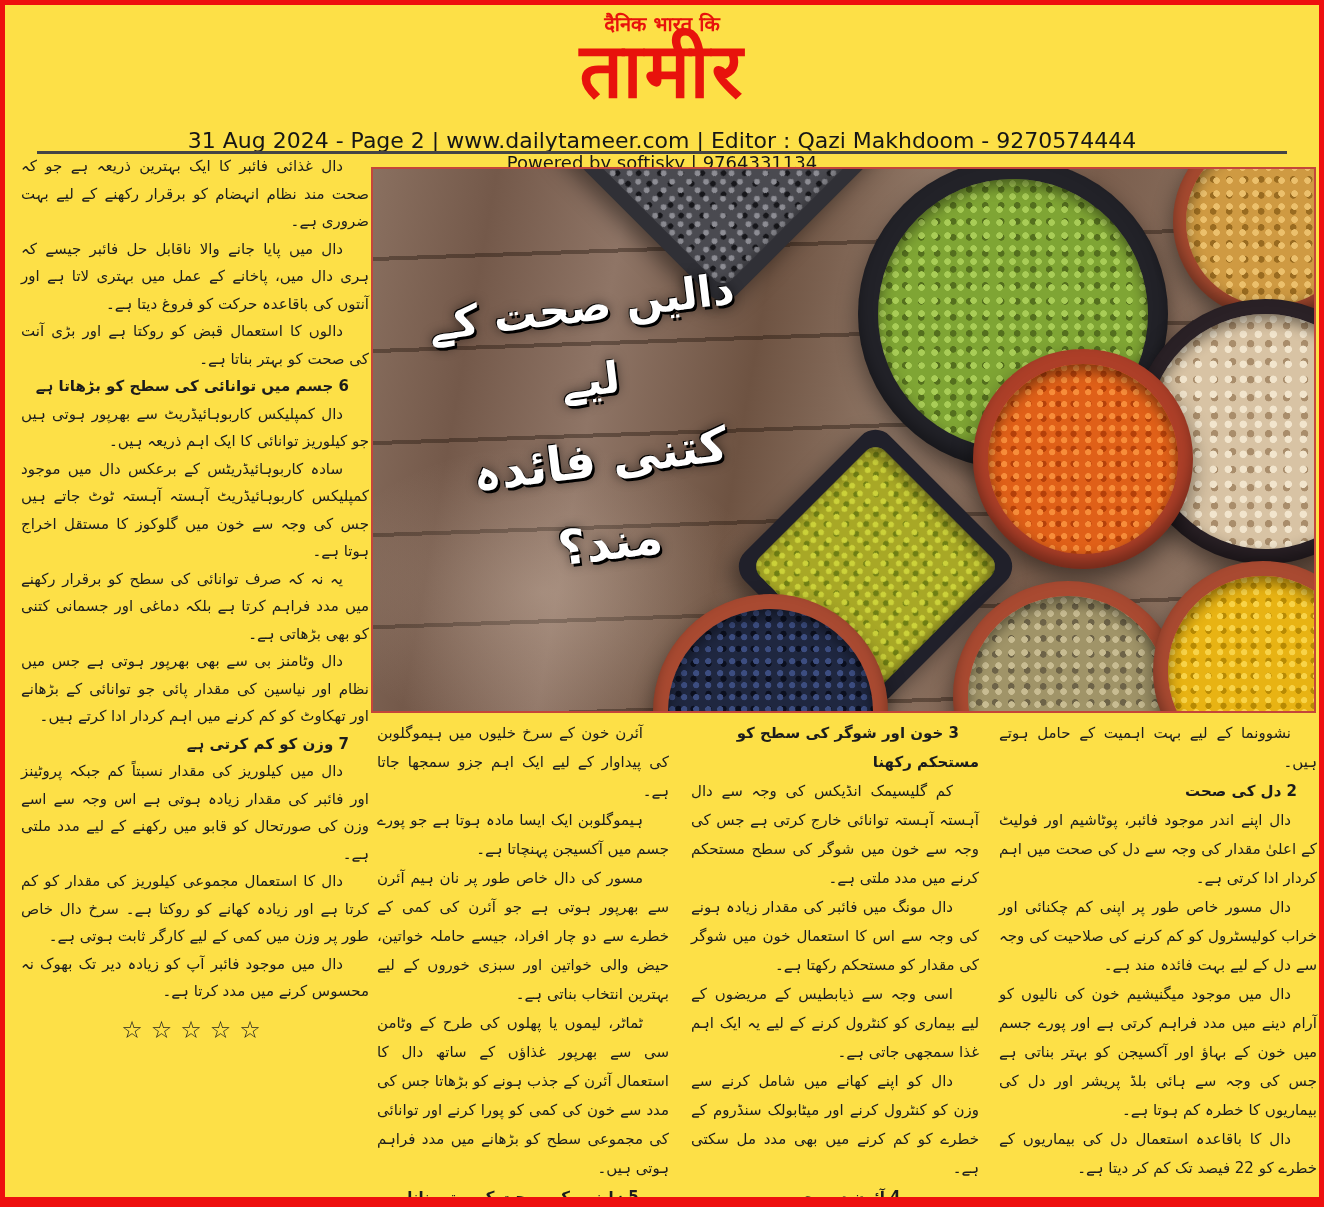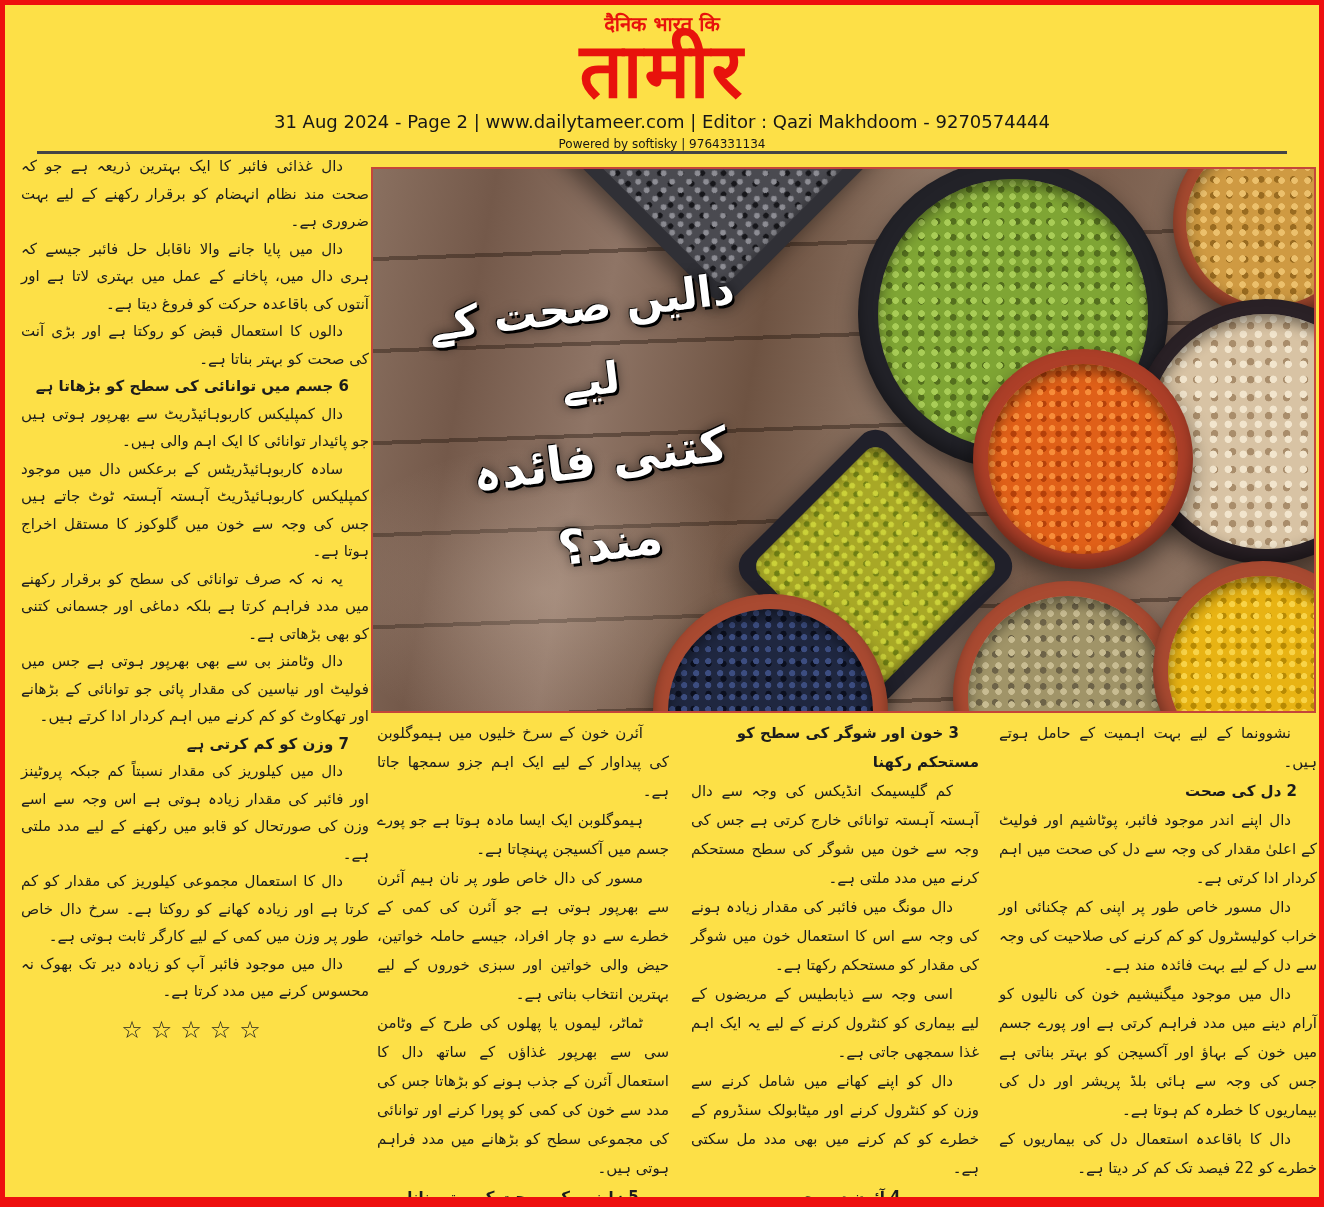--- a/index.html
+++ b/index.html
@@ -7,22 +7,22 @@
     position:relative;width:1324px;height:1207px;background:#fde047;
     box-sizing:border-box;border-style:solid;border-color:#ee0f0f;
     border-width:5px 5px 10px 5px;overflow:hidden;
     font-family:"DejaVu Sans",sans-serif;
     padding-left:8px;
   }
   
   .masthead{position:absolute;top:8px;left:0;right:0;text-align:center;}
   .tagline{font-size:20px;font-weight:bold;color:#e8120c;line-height:22px;}
   .logo{font-size:76px;font-weight:bold;color:#e8120c;line-height:72px;letter-spacing:2px;}
-  .infoline{margin-top:4px;font-size:18px;color:#161616;line-height:22px;}
-  .powered{font-size:12px;color:#161616;line-height:22px;}
+  .infoline{margin-top:23px;font-size:22px;color:#161616;line-height:22px;}
+  .powered{font-size:18px;color:#161616;line-height:22px;}
   .rule{position:absolute;left:32px;right:32px;top:146px;height:3px;background:#454545;}
   
   .urdu{direction:rtl;}
   .col{position:absolute;color:#1c1c1c;}
   .col1{left:16px;top:148px;width:348px;}
   .col2{left:372px;top:714px;width:292px;}
   .col3{left:686px;top:714px;width:288px;}
   .col4{left:994px;top:714px;width:318px;}
   .para{margin:0;font-size:15px;line-height:27.5px;text-align:justify;text-indent:26px;}
   .side .para{font-size:15px;line-height:29px;}
@@ -81,24 +81,24 @@
     <div class="infoline">31 Aug 2024 - Page 2 | www.dailytameer.com | Editor : Qazi Makhdoom - 9270574444</div>
     <div class="powered">Powered by softisky | 9764331134</div>
   </div>
   <div class="rule"></div>
 
   <div class="col col1 urdu">
     <p class="para">دال غذائی فائبر کا ایک بہترین ذریعہ ہے جو کہ صحت مند نظام انہضام کو برقرار رکھنے کے لیے بہت ضروری ہے۔</p>
     <p class="para">دال میں پایا جانے والا ناقابل حل فائبر جیسے کہ ہری دال میں، پاخانے کے عمل میں بہتری لاتا ہے اور آنتوں کی باقاعدہ حرکت کو فروغ دیتا ہے۔</p>
     <p class="para">دالوں کا استعمال قبض کو روکتا ہے اور بڑی آنت کی صحت کو بہتر بناتا ہے۔</p>
     <p class="para heading">6 جسم میں توانائی کی سطح کو بڑھاتا ہے</p>
-    <p class="para">دال کمپلیکس کاربوہائیڈریٹ سے بھرپور ہوتی ہیں جو پائیدار توانائی کا ایک اہم والی ہیں۔</p>
+    <p class="para">دال کمپلیکس کاربوہائیڈریٹ سے بھرپور ہوتی ہیں جو کیلوریز توانائی کا ایک اہم ذریعہ ہیں۔</p>
     <p class="para">سادہ کاربوہائیڈریٹس کے برعکس دال میں موجود کمپلیکس کاربوہائیڈریٹ آہستہ آہستہ ٹوٹ جاتے ہیں جس کی وجہ سے خون میں گلوکوز کا مستقل اخراج ہوتا ہے۔</p>
     <p class="para">یہ نہ کہ صرف توانائی کی سطح کو برقرار رکھنے میں مدد فراہم کرتا ہے بلکہ دماغی اور جسمانی کتنی کو بھی بڑھاتی ہے۔</p>
-    <p class="para">دال وٹامنز بی سے بھی بھرپور ہوتی ہے جس میں فولیٹ اور نیاسین کی مقدار پائی جو توانائی کے بڑھانے اور تھکاوٹ کو کم کرنے میں اہم کردار ادا کرتے ہیں۔</p>
+    <p class="para">دال وٹامنز بی سے بھی بھرپور ہوتی ہے جس میں نظام اور نیاسین کی مقدار پائی جو توانائی کے بڑھانے اور تھکاوٹ کو کم کرنے میں اہم کردار ادا کرتے ہیں۔</p>
     <p class="para heading">7 وزن کو کم کرتی ہے</p>
     <p class="para">دال میں کیلوریز کی مقدار نسبتاً کم جبکہ پروٹینز اور فائبر کی مقدار زیادہ ہوتی ہے اس وجہ سے اسے وزن کی صورتحال کو قابو میں رکھنے کے لیے مدد ملتی ہے۔</p>
     <p class="para">دال کا استعمال مجموعی کیلوریز کی مقدار کو کم کرتا ہے اور زیادہ کھانے کو روکتا ہے۔ سرخ دال خاص طور پر وزن میں کمی کے لیے کارگر ثابت ہوتی ہے۔</p>
     <p class="para">دال میں موجود فائبر آپ کو زیادہ دیر تک بھوک نہ محسوس کرنے میں مدد کرتا ہے۔</p>
     <div class="stars">☆☆☆☆☆</div>
   </div>
 
   <div class="photo">
     <div class="tray tray-black">
         <div class="seeds"></div>

